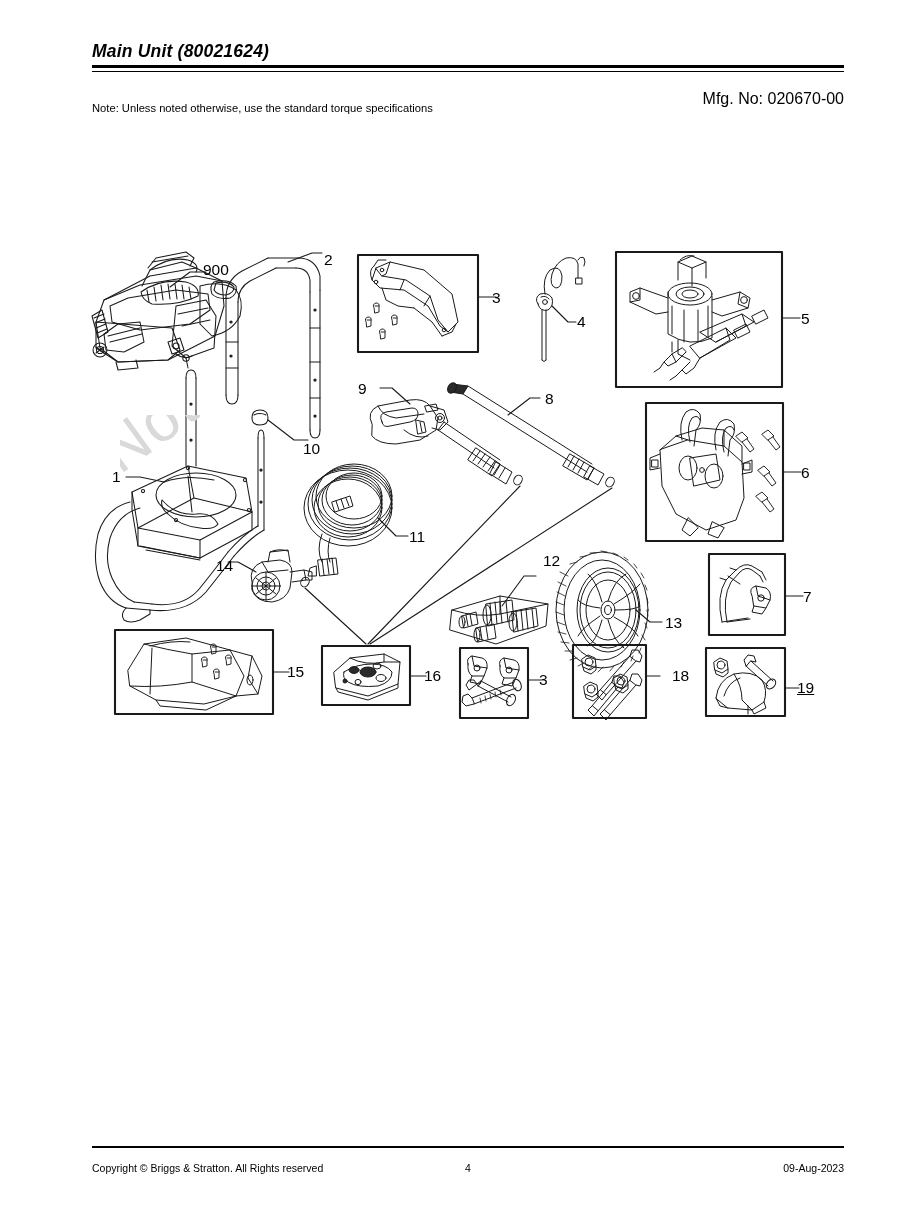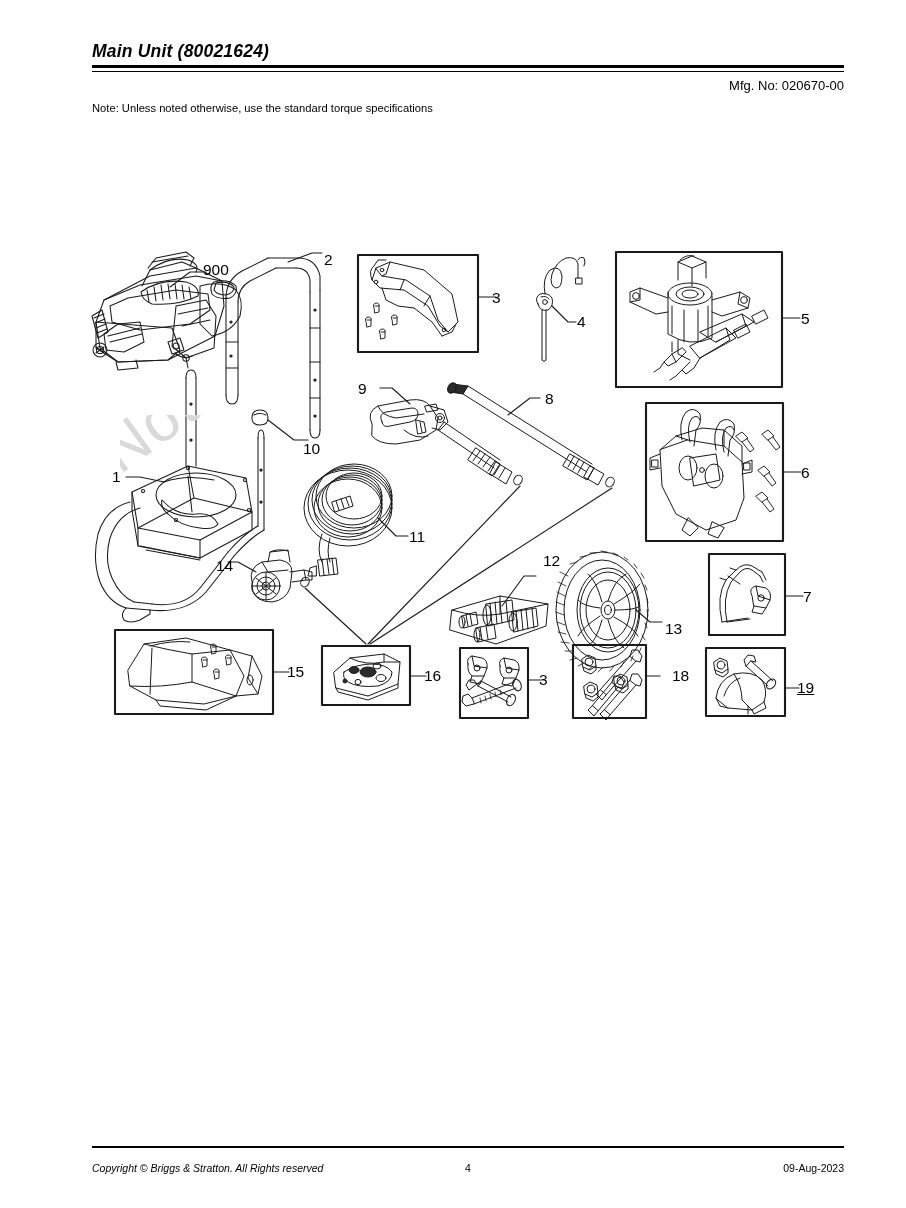--- a/index.html
+++ b/index.html
@@ -13,27 +13,27 @@
   
   .hdr{position:absolute;left:92px;top:40px;width:752px;}
   .hdr-title{
     font-size:17.5px;font-weight:bold;font-style:italic;
     letter-spacing:.2px;line-height:22px;white-space:nowrap;
   }
   .rule-thick{height:3px;background:#000;margin-top:3px;}
   .rule-thin{height:1px;background:#000;margin-top:3px;}
   .hdr-sub{position:relative;height:16px;margin-top:2px;}
   .hdr-note{position:absolute;left:0;top:0;font-size:11.2px;white-space:nowrap;margin-top:28px;}
-  .hdr-mfg{position:absolute;right:0;top:4px;font-size:13px;white-space:nowrap;}
+  .hdr-mfg{position:absolute;right:0;top:16px;font-size:16px;white-space:nowrap;}
 
   
   .ftr{position:absolute;left:92px;top:1146px;width:752px;}
   .ftr-rule{height:1.6px;background:#000;}
   .ftr-row{position:relative;height:16px;margin-top:14px;font-size:10.5px;}
-  .ftr-left{position:absolute;left:0;top:0;white-space:nowrap;font-style:italic;}
+  .ftr-left{position:absolute;left:0;top:0;white-space:nowrap;}
   .ftr-center{position:absolute;left:0;right:0;top:0;text-align:center;}
   .ftr-right{position:absolute;right:0;top:0;white-space:nowrap;}
 
   
   .canvas{position:absolute;left:0;top:110px;width:906px;height:630px;}
   .canvas svg{display:block;}
 
   
   .wm{
     position:absolute;left:120px;top:415px;width:460px;height:230px;
@@ -773,21 +773,21 @@
     <span class="num" style="left:492px;top:290px;">3</span>
     <span class="num" style="left:577px;top:314px;">4</span>
     <span class="num" style="left:801px;top:311px;">5</span>
     <span class="num" style="left:801px;top:465px;">6</span>
     <span class="num" style="left:803px;top:589px;">7</span>
     <span class="num" style="left:545px;top:391px;">8</span>
     <span class="num" style="left:358px;top:381px;">9</span>
     <span class="num" style="left:303px;top:441px;">10</span>
     <span class="num" style="left:409px;top:529px;">11</span>
     <span class="num" style="left:543px;top:553px;">12</span>
-    <span class="num" style="left:665px;top:615px;margin-top:6px;">13</span>
+    <span class="num" style="left:665px;top:615px;">13</span>
     <span class="num" style="left:216px;top:558px;">14</span>
     <span class="num" style="left:287px;top:664px;text-align:center;">15</span>
     <span class="num" style="left:424px;top:668px;">16</span>
     <span class="num" style="left:539px;top:672px;">3</span>
     <span class="num" style="left:672px;top:668px;">18</span>
     <span class="num" style="left:797px;top:680px;text-decoration:underline;">19</span>
     <span class="num" style="left:112px;top:469px;">1</span>
   </div>
 
   <div class="ftr">

